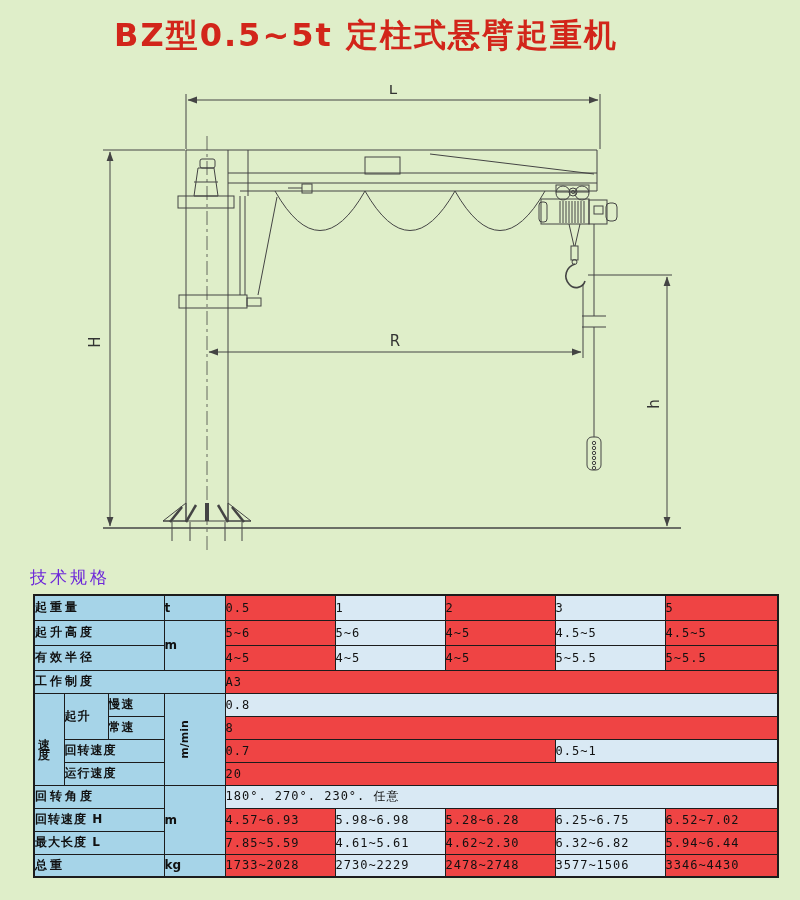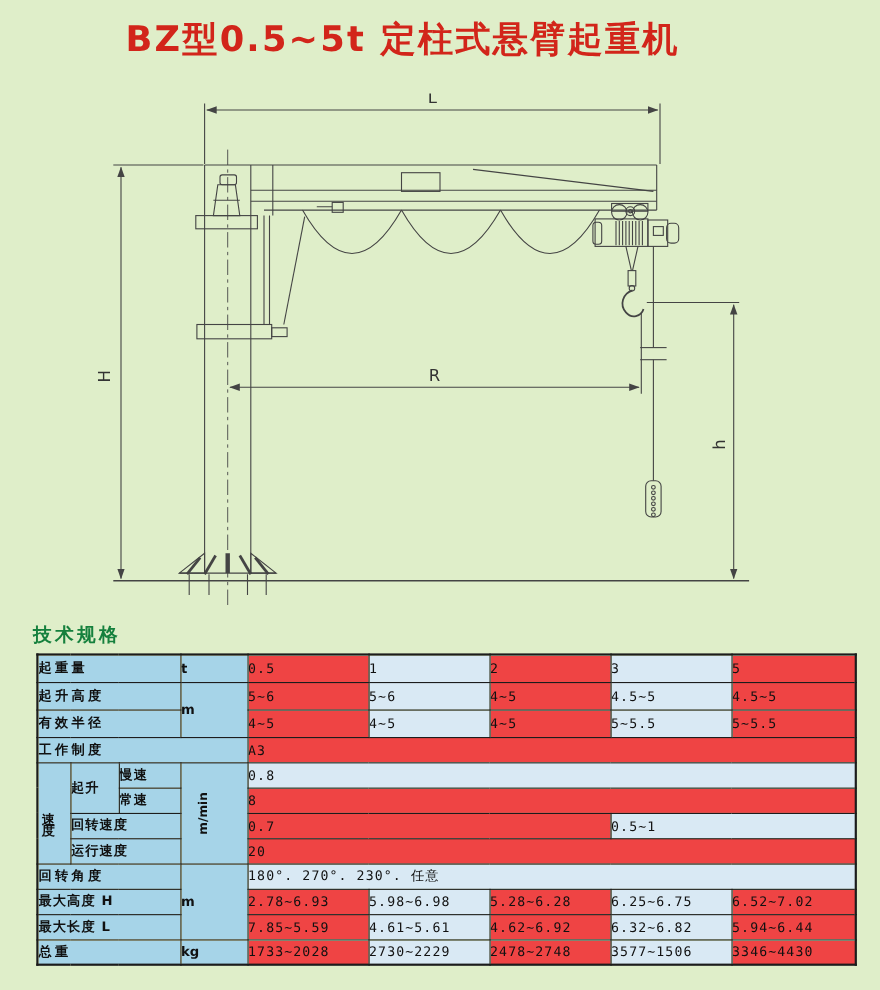--- a/index.html
+++ b/index.html
@@ -10,21 +10,21 @@
     color:#111;
   }
   .title{
     position:absolute;top:14px;left:0;width:732px;margin:0;
     text-align:center;font-size:32px;font-weight:bold;color:#d2251a;
     letter-spacing:2px;
   }
   .drawing{position:absolute;left:0;top:85px;}
   .section-title{
     position:absolute;left:30px;top:566px;
-    font-size:17px;font-weight:bold;color:#15803d;letter-spacing:3px;
+    font-size:17px;font-weight:normal;color:#6d28d9;letter-spacing:3px;
   }
   table.spec{
     position:absolute;left:33px;top:594px;
     border-collapse:collapse;table-layout:fixed;width:744px;
     border:2px solid #1c1c1c;
   }
   .spec td,.spec th{
     border:1px solid #1c1c1c;text-align:left;vertical-align:middle;
     padding:0;font-size:12px;overflow:hidden;white-space:nowrap;
   }
@@ -231,32 +231,32 @@
   <tr>
     <th colspan="2" class="tight">运行速度</th>
     <td class="g" colspan="5">20</td>
   </tr>
   <tr>
     <th colspan="3">回转角度</th>
     <td class="unit" rowspan="3">m</td>
     <td class="b" colspan="5">180°. 270°. 230°. 任意</td>
   </tr>
   <tr>
-    <th colspan="3" class="tight">最大高度 H</th>
-    <td class="g">2.78~6.93</td>
+    <th colspan="3" class="tight">回转速度 H</th>
+    <td class="g">4.57~6.93</td>
     <td class="b">5.98~6.98</td>
     <td class="g">5.28~6.28</td>
     <td class="b">6.25~6.75</td>
     <td class="g">6.52~7.02</td>
   </tr>
   <tr>
     <th colspan="3" class="tight">最大长度 L</th>
     <td class="g">7.85~5.59</td>
     <td class="b">4.61~5.61</td>
-    <td class="g">4.62~6.92</td>
+    <td class="g">4.62~2.30</td>
     <td class="b">6.32~6.82</td>
     <td class="g">5.94~6.44</td>
   </tr>
   <tr>
     <th colspan="3">总重</th>
     <td class="unit">kg</td>
     <td class="g">1733~2028</td>
     <td class="b">2730~2229</td>
     <td class="g">2478~2748</td>
     <td class="b">3577~1506</td>

